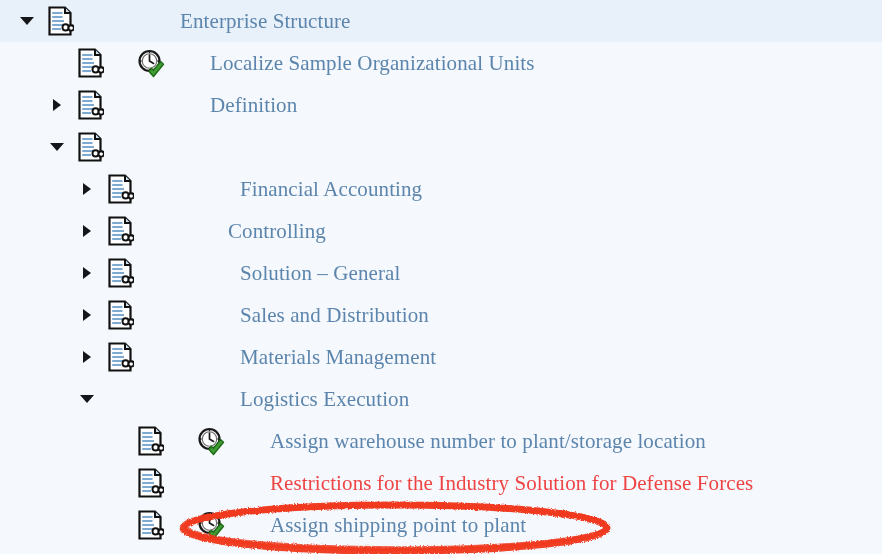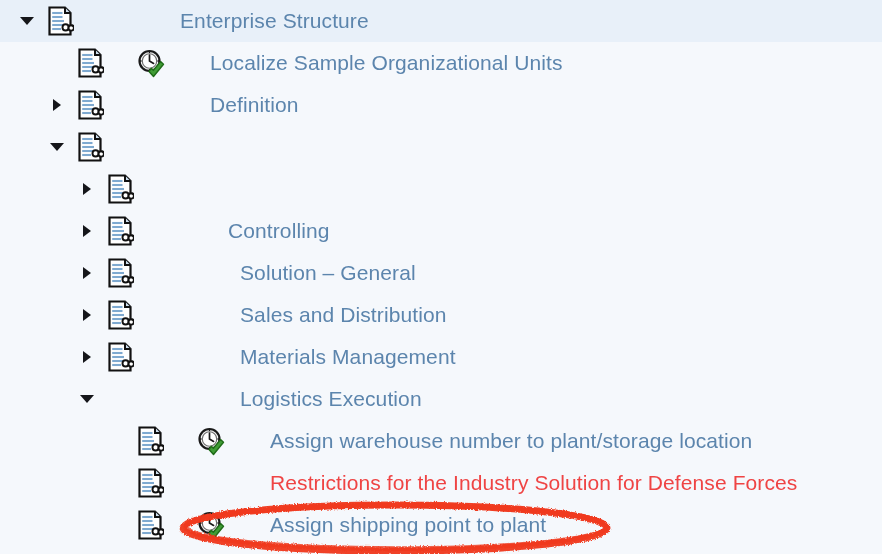--- a/index.html
+++ b/index.html
@@ -10,20 +10,21 @@
     width: 882px;
     height: 554px;
     background: #f5f8fc;
     font-family: "Liberation Sans", sans-serif;
     overflow: hidden;
   }
   #tree {
     position: relative;
     width: 882px;
     height: 554px;
+    font-family: Liberation Serif, serif;
   }
   .row {
     position: relative;
     height: 42px;
     display: flex;
     align-items: center;
     box-sizing: border-box;
   }
   .row.selected {
     background: #e8f0f9;
@@ -212,20 +213,21 @@
             <line x1="4.2" y1="23" x2="13" y2="23"></line>
           </g>
           <g fill="none" stroke="#111111" stroke-width="1.9">
             <circle cx="17.6" cy="21.4" r="3.1" fill="#ffffff"></circle>
             <circle cx="23.2" cy="21.9" r="2.7" fill="#ffffff"></circle>
             <path d="M20.5 20.6 L21 21.1"></path>
             <path d="M25.4 19.3 L23.6 19.8"></path>
           </g>
         </svg>
       </div>
+      <div class="lbl" style="left: 240px;">Financial Accounting</div>
     </div>
     <div class="row">
       <div class="tw" style="left: 78px;">
         <div class="tri-right"></div>
       </div>
       <div class="doc" style="left: 108px;">
         <svg width="26" height="30" viewBox="0 0 26 30">
           <path d="M1.5 1.5 H17 L22.5 7 V28.5 H1.5 Z" fill="#ffffff" stroke="#111111" stroke-width="2.2"></path>
           <path d="M17 1.5 L17 7 L22.5 7" fill="#cfe0f0" stroke="#111111" stroke-width="2"></path>
           <g stroke="#7ea9d0" stroke-width="2.1">

